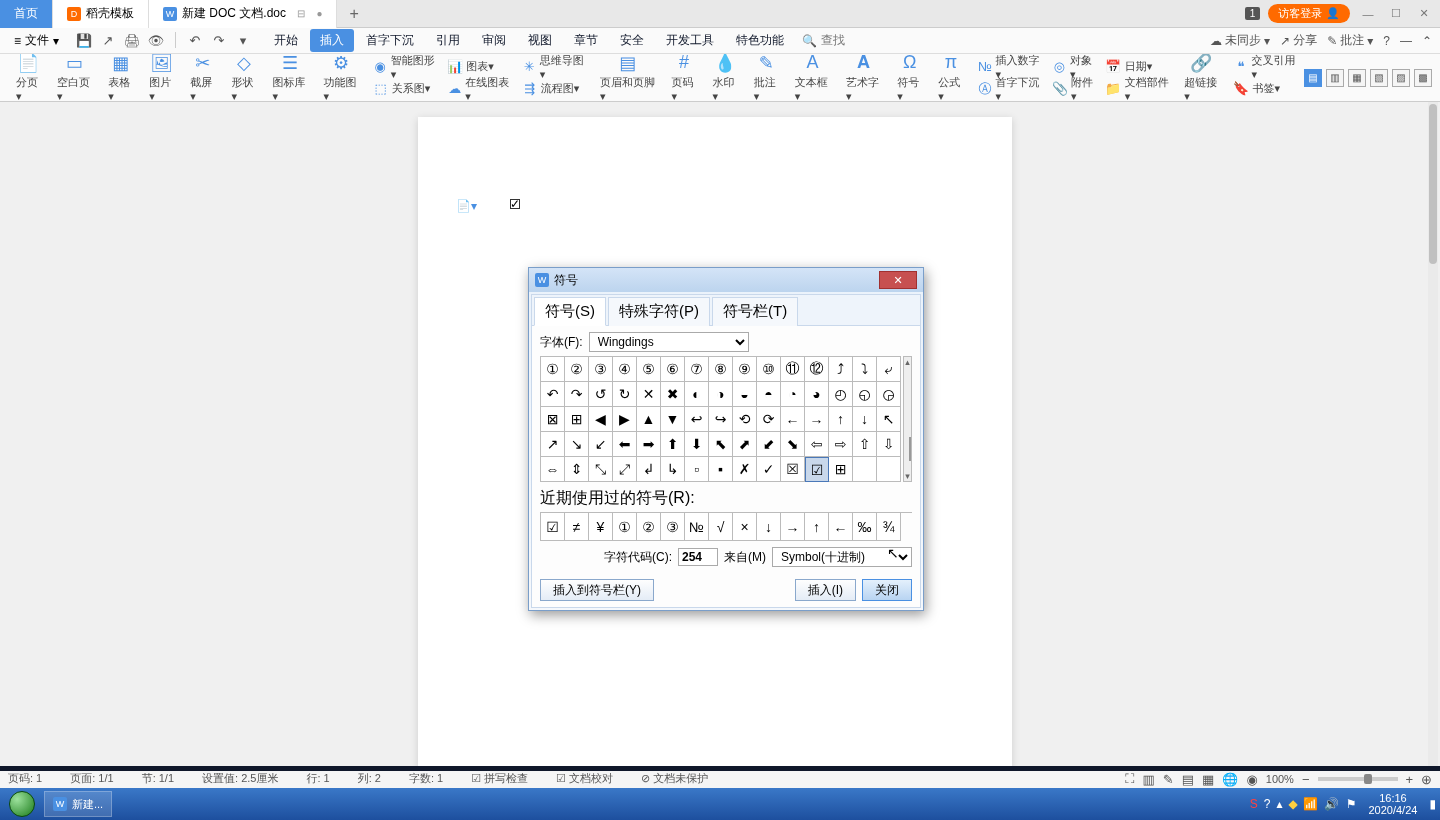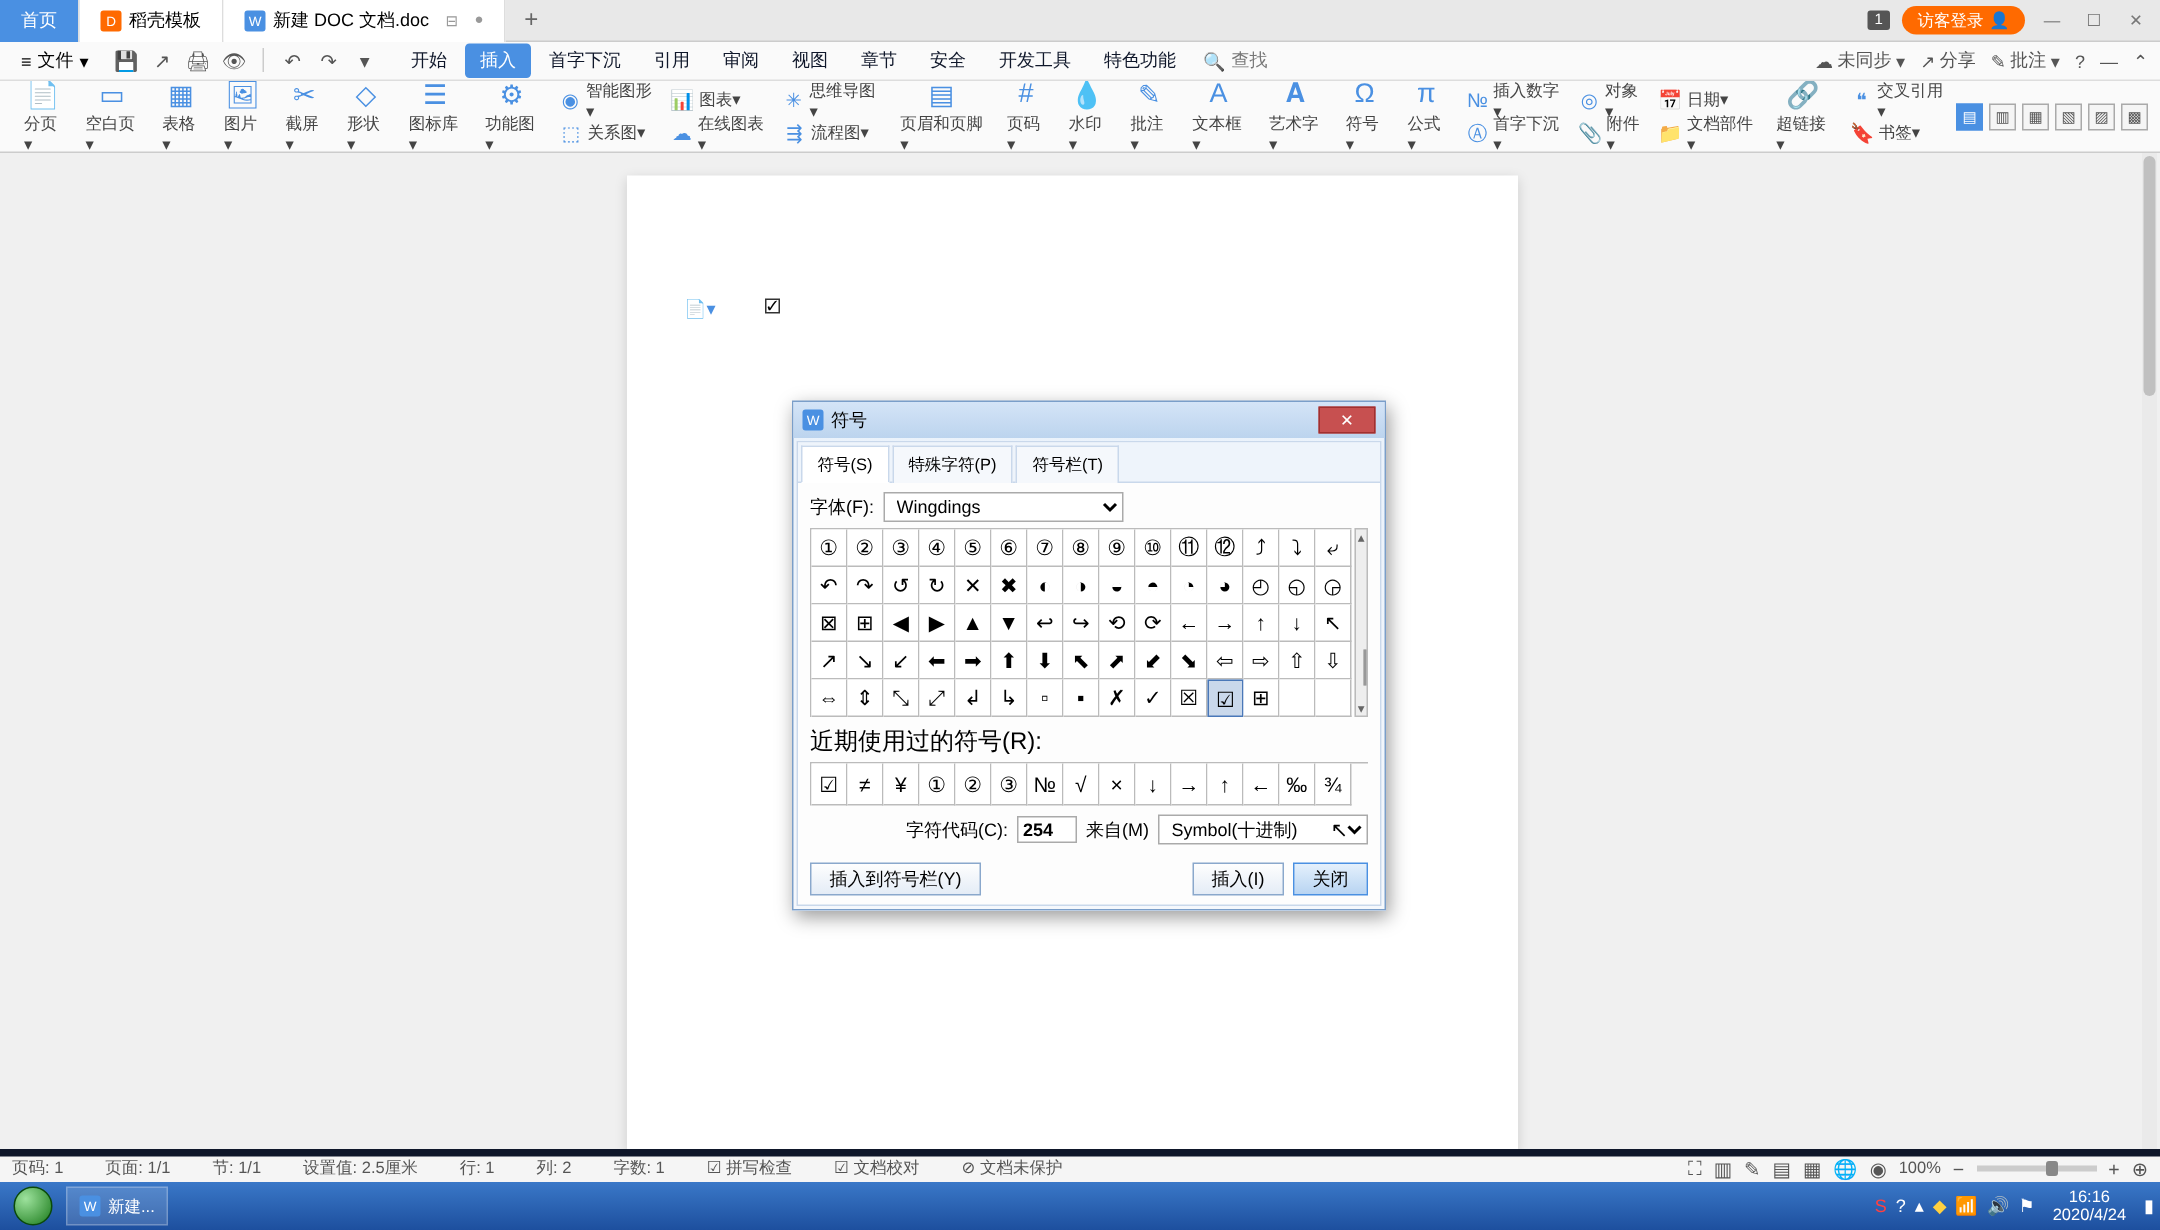--- a/index.html
+++ b/index.html
@@ -52,21 +52,21 @@
 .scrollbar-v { position: absolute; right: 2px; top: 0; bottom: 0; width: 10px; background: #eaeaea; }
 .scrollbar-thumb { position: absolute; right: 1px; width: 8px; background: #c0c0c0; border-radius: 4px; }
 
 
 .dialog { position: absolute; left: 528px; top: 267px; width: 396px; background: linear-gradient(#eaf2fb,#f5f8fc); border: 1px solid #7a9ec9; box-shadow: 2px 4px 12px rgba(0,0,0,0.4); }
 .dlg-title { height: 24px; background: linear-gradient(#d4e4f7,#bcd4ee); display: flex; align-items: center; padding: 0 6px; font-size: 12px; }
 .dlg-title-icon { width: 14px; height: 14px; background: #4a90e2; border-radius: 2px; color: #fff; font-size: 9px; display: flex; align-items: center; justify-content: center; margin-right: 5px; }
 .dlg-close { margin-left: auto; background: #c75050; color: #fff; width: 38px; height: 18px; font-size: 11px; display: flex; align-items: center; justify-content: center; cursor: pointer; border: 1px solid #a03030; }
 .dlg-body { background: #fdfdfd; margin: 2px; border: 1px solid #c9d8eb; }
 .dlg-tabs { display: flex; background: #eef4fb; border-bottom: 1px solid #c9d8eb; }
-.dlg-tab { padding: 4px 10px; font-size: 11px; border: 1px solid #c9d8eb; border-bottom: none; margin: 2px 0 -1px 2px; cursor: pointer; background: #f5f8fc; }
+.dlg-tab { padding: 4px 10px; font-size: 15px; border: 1px solid #c9d8eb; border-bottom: none; margin: 2px 0 -1px 2px; cursor: pointer; background: #f5f8fc; }
 .dlg-tab.active { background: #fff; border-bottom: 1px solid #fff; }
 .dlg-content { padding: 6px 8px; font-size: 12px; }
 .font-row { display: flex; align-items: center; gap: 6px; margin-bottom: 4px; }
 .font-select { flex: 1; max-width: 160px; height: 20px; border: 1px solid #aaa; padding: 0 4px; font-size: 12px; background: #fff; }
 
 .sym-grid-wrap { display: flex; gap: 2px; }
 .sym-grid { display: grid; grid-template-columns: repeat(15, 24px); grid-auto-rows: 25px; border-top: 1px solid #bbb; border-left: 1px solid #bbb; }
 .sym-cell { border-right: 1px solid #bbb; border-bottom: 1px solid #bbb; display: flex; align-items: center; justify-content: center; font-size: 14px; cursor: pointer; background: #fff; font-family: sans-serif; }
 .sym-cell.selected { background: #c9d8eb; border: 1px solid #4a78b8; }
 .sym-scroll { width: 14px; border: 1px solid #bbb; background: #eee; display: flex; flex-direction: column; justify-content: space-between; align-items: center; font-size: 9px; color: #666; }

